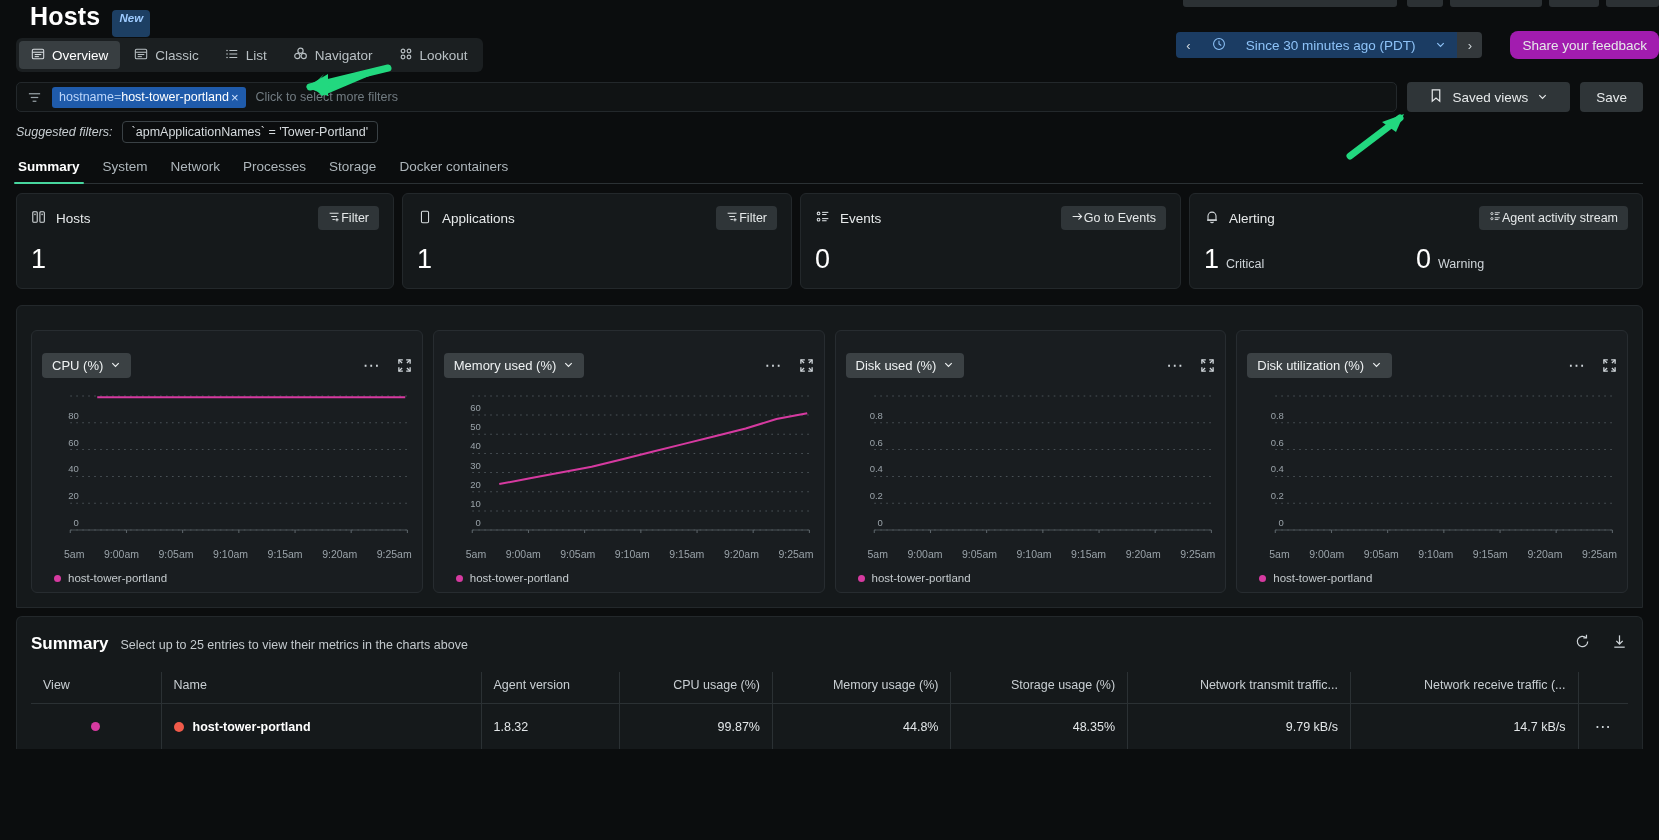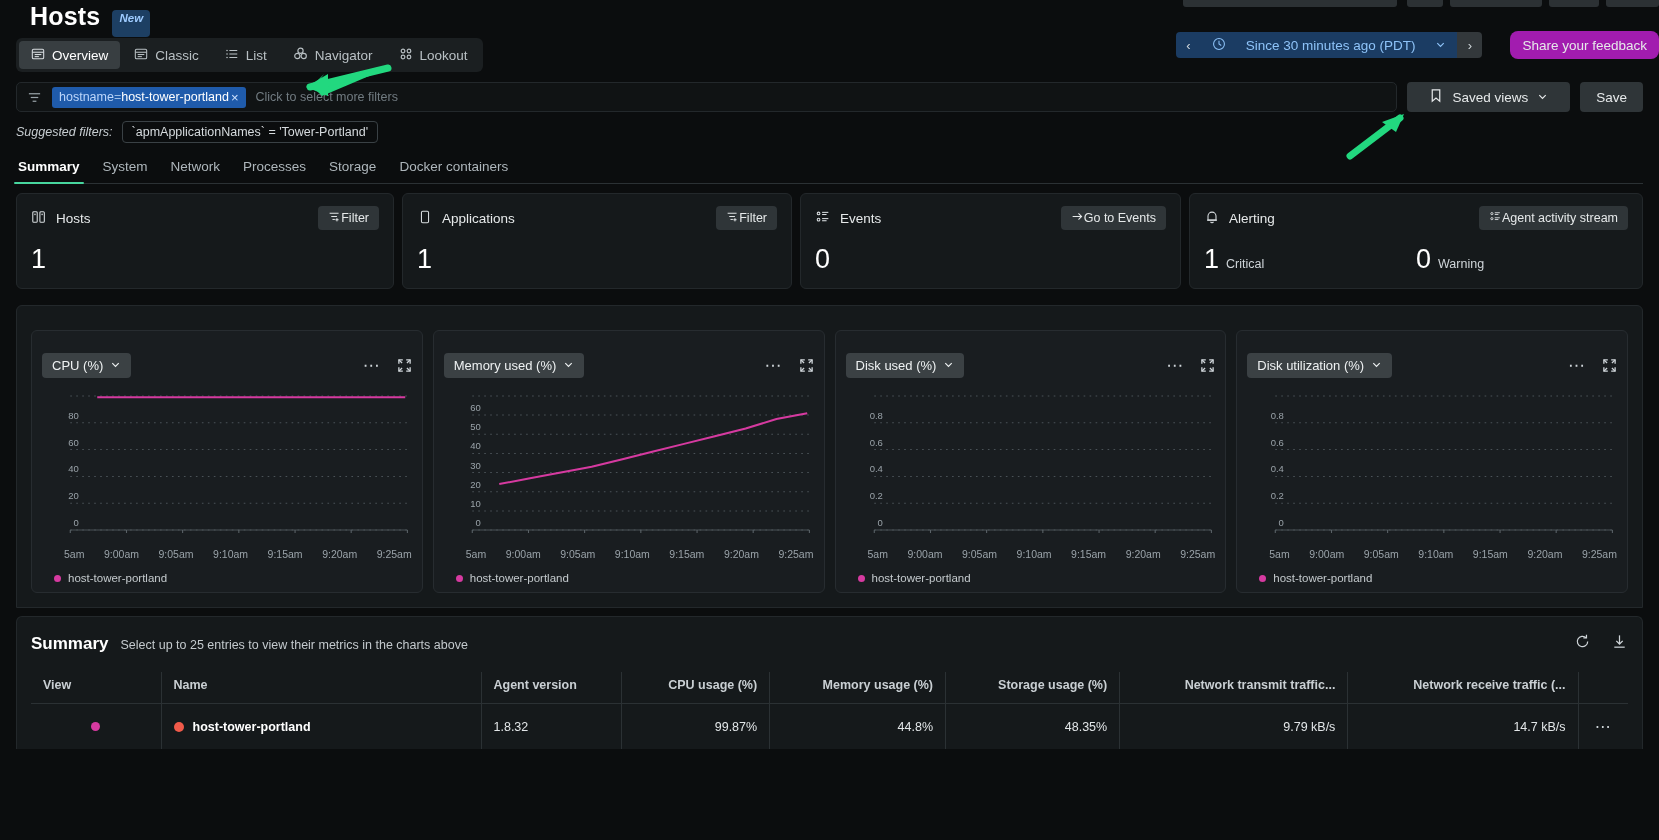--- a/index.html
+++ b/index.html
@@ -145,21 +145,21 @@
   
   .summary-wrap { margin: 8px 16px 0 16px; background: #15191b; border: 1px solid #23282b;
     border-bottom: none; border-radius: 6px 6px 0 0; padding: 16px 14px 0; }
   .summary-head { display: flex; align-items: center; justify-content: space-between; }
   .summary-left { display: flex; align-items: baseline; gap: 12px; }
   .summary-title { font-size: 17px; font-weight: 700; color: #fff; }
   .summary-sub { font-size: 12.5px; color: #c3c9cd; }
   .summary-actions { display: flex; gap: 20px; color: #cfd5d9; }
   table { width: 100%; border-collapse: collapse; margin-top: 18px; }
   thead th {
-    font-size: 12.5px; font-weight: 700; color: #c9cfd3; text-align: left;
+    font-size: 12.5px; font-weight: 400; color: #c9cfd3; text-align: left;
     padding: 6px 12px 11px; border-bottom: 1px solid #2b3134; border-right: 1px solid #2b3134;
     white-space: nowrap;
   }
   thead th.num { text-align: right; }
   thead th:last-child { border-right: none; }
   tbody td {
     font-size: 12.5px; color: #e2e6e8; padding: 13px 12px;
     border-right: 1px solid #2b3134; white-space: nowrap;
   }
   tbody td.num { text-align: right; }

